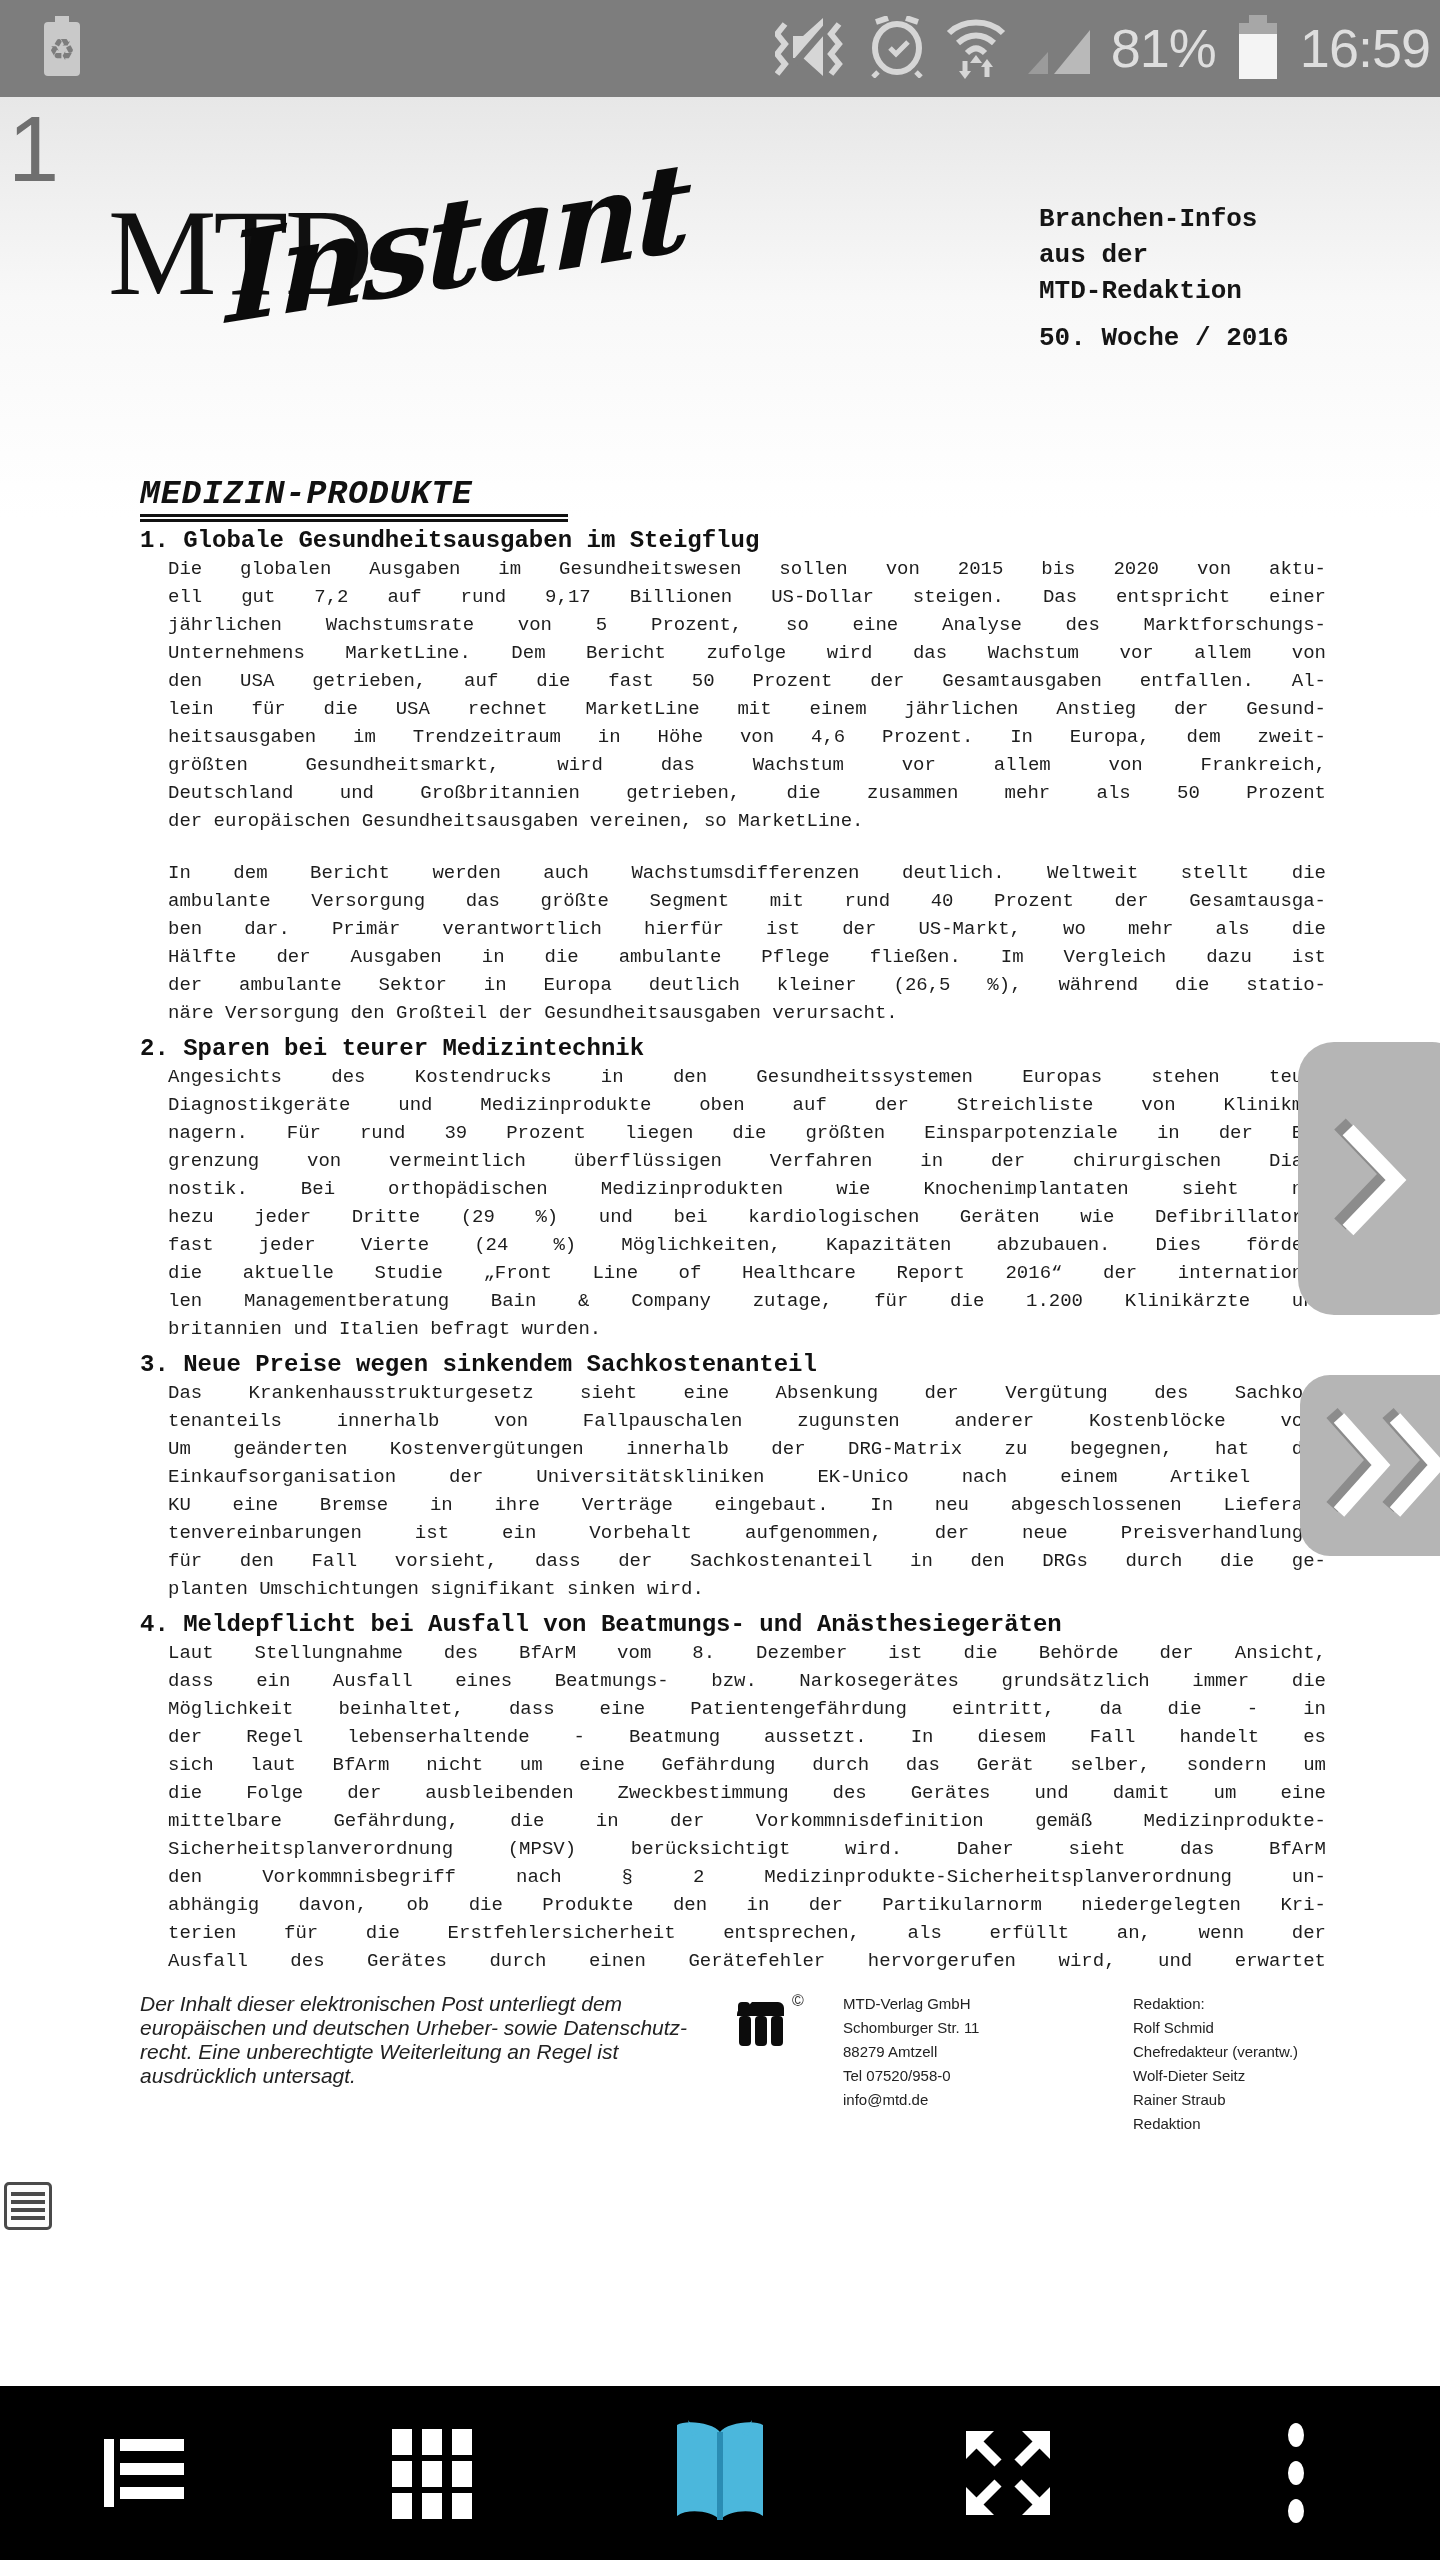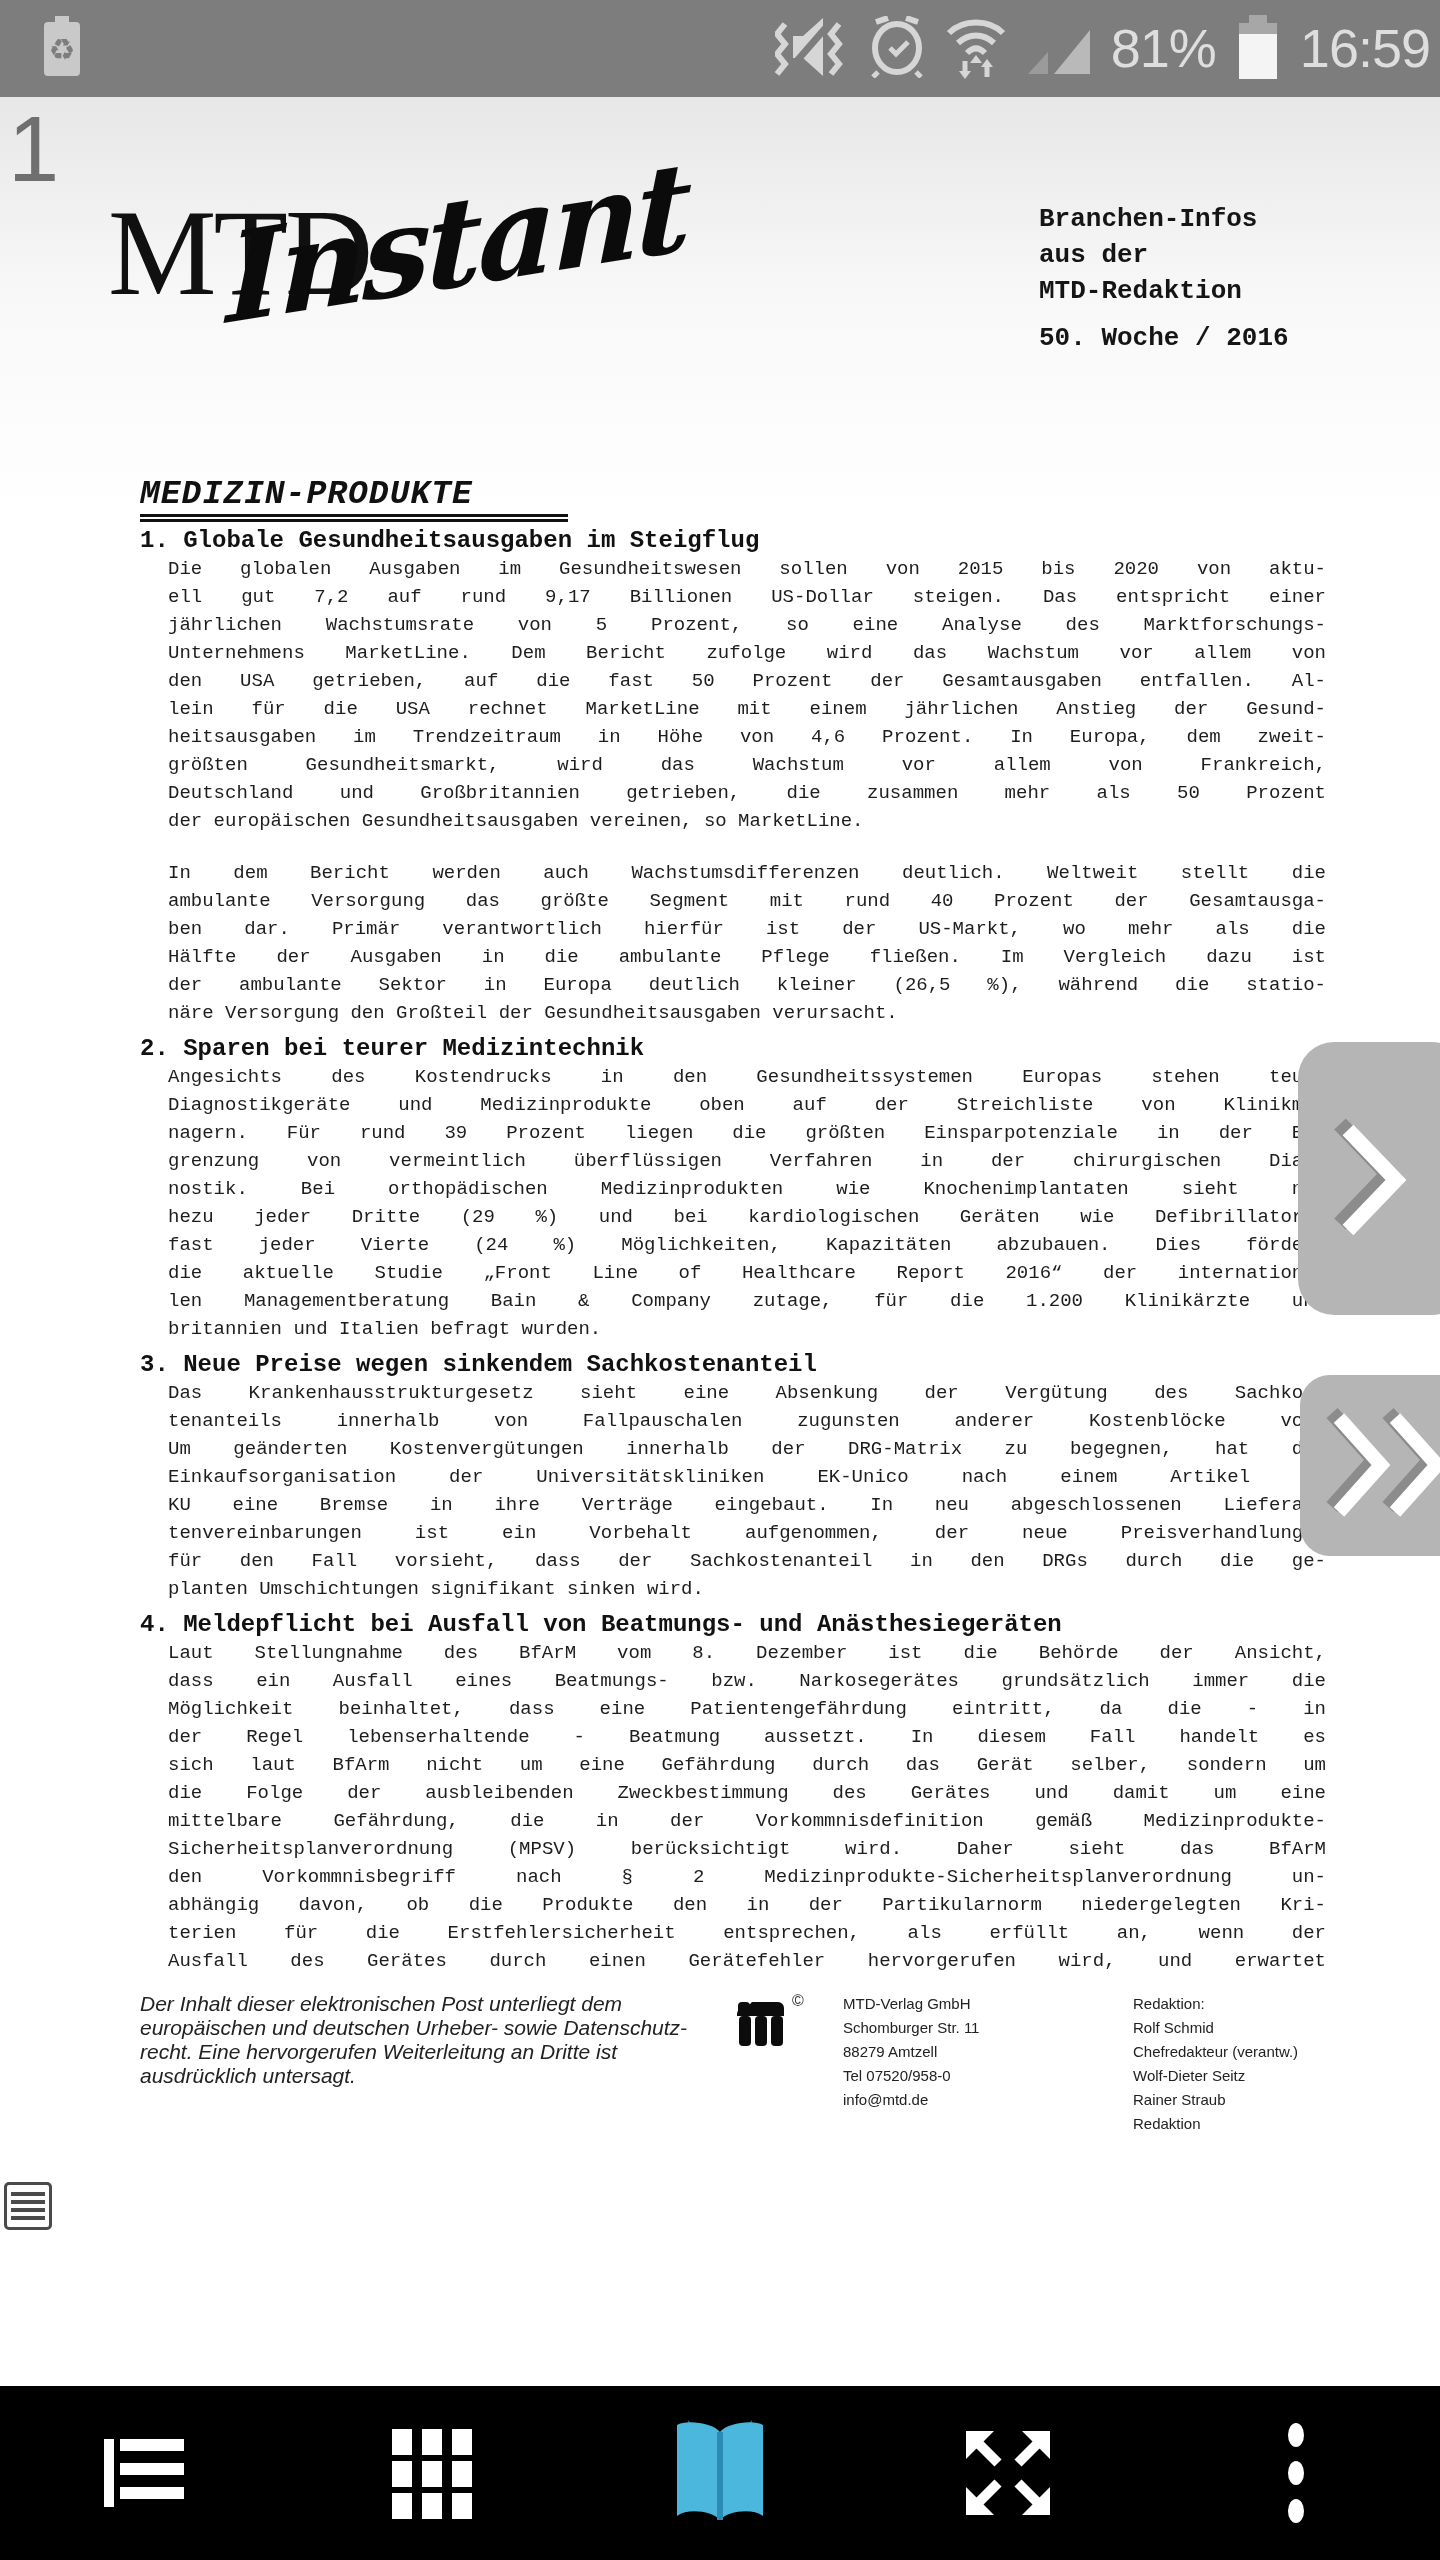--- a/index.html
+++ b/index.html
@@ -211,21 +211,21 @@
           <div class="jline">terien für die Erstfehlersicherheit entsprechen, als erfüllt an, wenn der</div>
           <div class="jline">Ausfall des Gerätes durch einen Gerätefehler hervorgerufen wird, und erwartet</div>
         </div>
       </div>
   </div>
 
   <div class="footer">
     <div class="f-legal" id="f-legal">
         <div class="fline">Der Inhalt dieser elektronischen Post unterliegt dem</div>
         <div class="fline">europäischen und deutschen Urheber- sowie Datenschutz-</div>
-        <div class="fline">recht. Eine hervorgerufen Weiterleitung an Dritte ist</div>
+        <div class="fline">recht. Eine unberechtigte Weiterleitung an Regel ist</div>
         <div class="fline">ausdrücklich untersagt.</div>
       </div>
     <span class="f-logo">
       <svg width="48" height="54" viewBox="0 0 48 54">
         <rect x="1" y="8" width="12" height="12" rx="4" fill="#0c0c0c"></rect>
         <path d="M15,8 h26 a6,6 0 0 1 6,6 v8 h-47 v-2 a6,6 0 0 1 6,-6 h3 z" fill="#0c0c0c"></path>
         <rect x="2" y="22" width="12" height="30" rx="4" fill="#0c0c0c"></rect>
         <rect x="18" y="22" width="12" height="30" rx="4" fill="#0c0c0c"></rect>
         <rect x="34" y="22" width="12" height="30" rx="4" fill="#0c0c0c"></rect>
       </svg>

